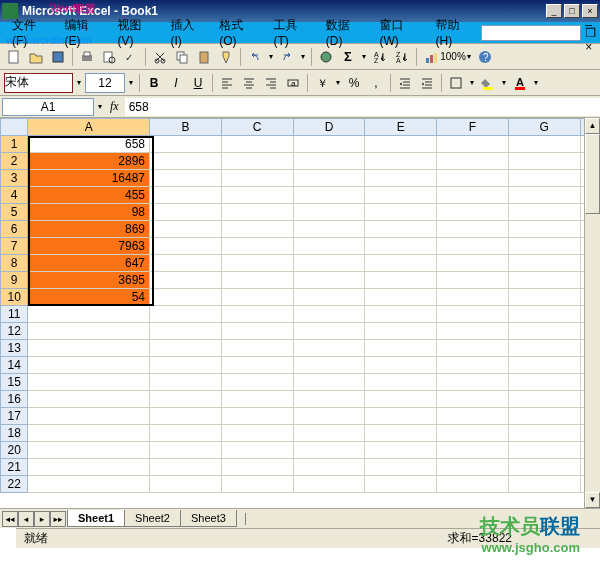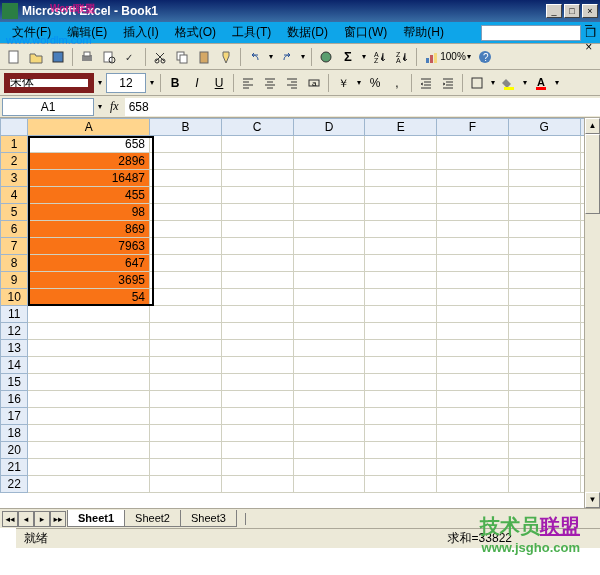--- a/index.html
+++ b/index.html
@@ -14,21 +14,21 @@
 .menu-bar { background: #0ea5e9; height: 22px; display: flex; align-items: center; padding: 0 4px; border-bottom: 1px solid #aca899; }
 .menu-bar .menu-item { padding: 2px 8px; cursor: pointer; }
 .menu-bar .help-input { margin-left: auto; width: 100px; height: 16px; font-size: 11px; border: 1px solid #7f9db9; }
 
 .toolbar { background: #ece9d8; height: 26px; display: flex; align-items: center; padding: 0 4px; gap: 2px; border-bottom: 1px solid #aca899; }
 .tb-btn { width: 20px; height: 20px; display: flex; align-items: center; justify-content: center; cursor: pointer; border: 1px solid transparent; }
 .tb-sep { width: 1px; height: 18px; background: #aca899; margin: 0 2px; }
 .tb-drop { width: 8px; font-size: 8px; text-align: center; }
 
 .format-bar { background: #ece9d8; height: 26px; display: flex; align-items: center; padding: 0 4px; gap: 2px; border-bottom: 1px solid #aca899; }
-.font-select { width: 90px; height: 20px; font-size: 12px; border: 6px solid #7f1d1d; background: white; }
+.font-select { width: 69px; height: 20px; font-size: 12px; border: 1px solid #7f1d1d; background: white; }
 .size-select { width: 40px; height: 20px; font-size: 12px; border: 1px solid #7f9db9; background: white; text-align: center; }
 
 .formula-bar { background: #ece9d8; height: 22px; display: flex; align-items: center; border-bottom: 1px solid #aca899; }
 .name-box { width: 92px; height: 18px; border: 1px solid #7f9db9; background: white; margin: 0 2px; text-align: center; line-height: 16px; font-size: 12px; }
 .fx-label { padding: 0 6px; font-style: italic; font-family: serif; }
 .formula-input { flex: 1; height: 18px; border: none; background: white; padding: 0 4px; font-size: 12px; }
 
 .grid-container { position: relative; height: 390px; overflow: hidden; background: white; }
 .grid { border-collapse: collapse; width: 100%; }
 .grid th, .grid td { border: 1px solid #d0d0c0; font-size: 12px; height: 17px; }
@@ -54,41 +54,42 @@
 .status-bar .sum-text { margin-right: 80px; }
 
 .scrollbar-v { position: absolute; right: 0; top: 118px; width: 16px; height: 390px; background: #ece9d8; border-left: 1px solid #aca899; }
 .scrollbar-v .sb-btn { height: 16px; background: #ece9d8; border: 1px solid #fff; border-right-color: #808080; border-bottom-color: #808080; text-align: center; font-size: 8px; line-height: 14px; }
 .scrollbar-v .sb-thumb { height: 80px; background: #ece9d8; border: 1px solid #fff; border-right-color: #808080; border-bottom-color: #808080; margin-top: 0; }
 
 .watermark1 { position: absolute; top: 2px; left: 10px; color: rgba(255,0,128,0.7); font-size: 10px; font-weight: bold; pointer-events: none; z-index: 100; margin-left: 40px; }
 .watermark2 { position: absolute; top: 34px; left: 6px; color: rgba(0,128,255,0.6); font-size: 11px; pointer-events: none; z-index: 100; }
 .watermark3 { position: absolute; bottom: 20px; right: 20px; pointer-events: none; z-index: 100; font-size: 20px; font-weight: bold; }
 .watermark3 .green { color: #4CAF50; }
-.watermark3 .orange { color: #a21caf; text-decoration: underline; }
+.watermark3 .orange { color: #0369a1; }
 .watermark3 .url { font-size: 13px; color: #4CAF50; display: block; text-align: right; }
 
 svg { width: 14px; height: 14px; }
 </style>
 </head>
 <body>
 
 <div class="title-bar">
   <span class="icon"></span>
   <span class="title">Microsoft Excel - Book1</span>
   <div class="win-btns">
     <div class="win-btn">_</div>
     <div class="win-btn">□</div>
     <div class="win-btn">×</div>
   </div>
 </div>
 
 <div class="menu-bar">
   <span class="menu-item">文件(F)</span>
   <span class="menu-item">编辑(E)</span>
+  <span class="menu-item">视图(V)</span>
   <span class="menu-item">插入(I)</span>
   <span class="menu-item">格式(O)</span>
   <span class="menu-item">工具(T)</span>
   <span class="menu-item">数据(D)</span>
   <span class="menu-item">窗口(W)</span>
   <span class="menu-item">帮助(H)</span>
   <input class="help-input" style="">
   <div class="win-btns" style="margin-left:4px">
     <div class="win-btn">_</div>
     <div class="win-btn">❐</div>

